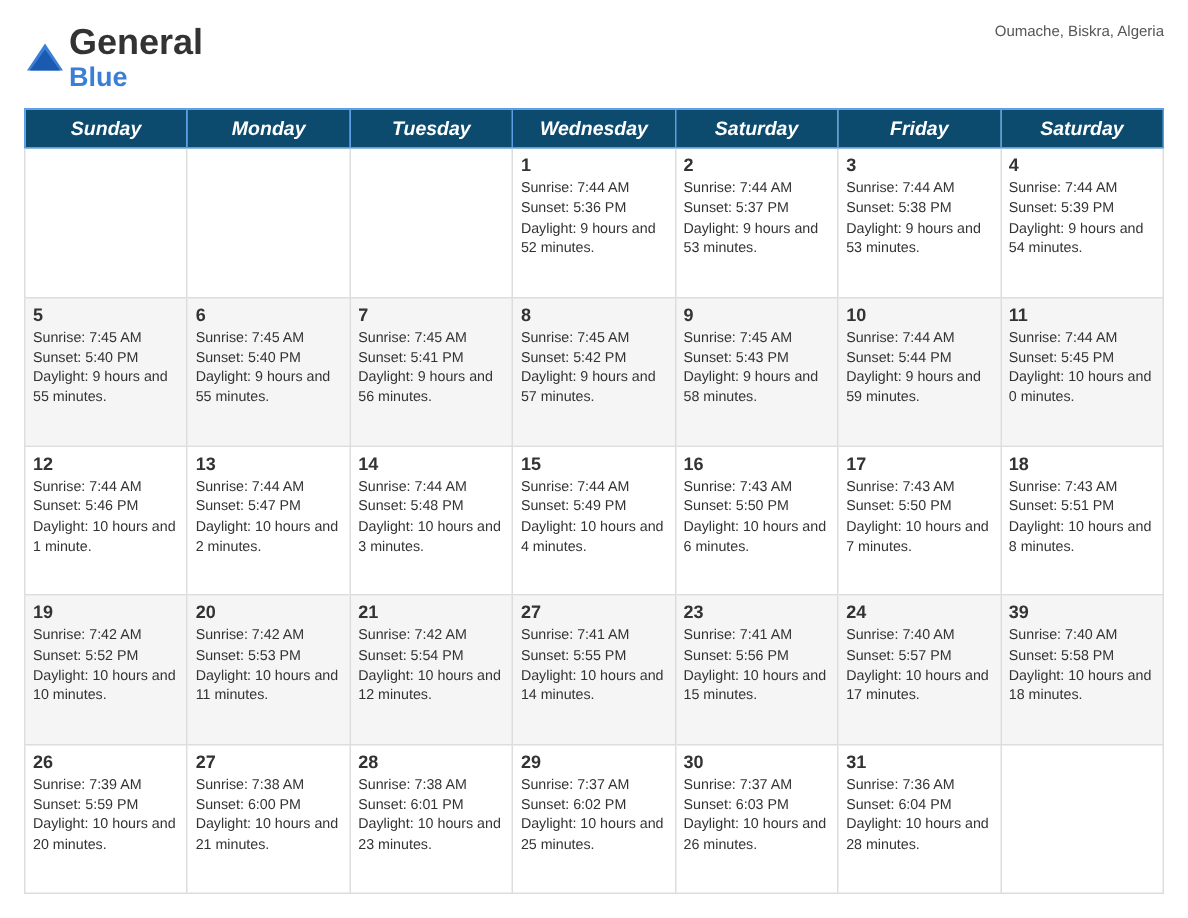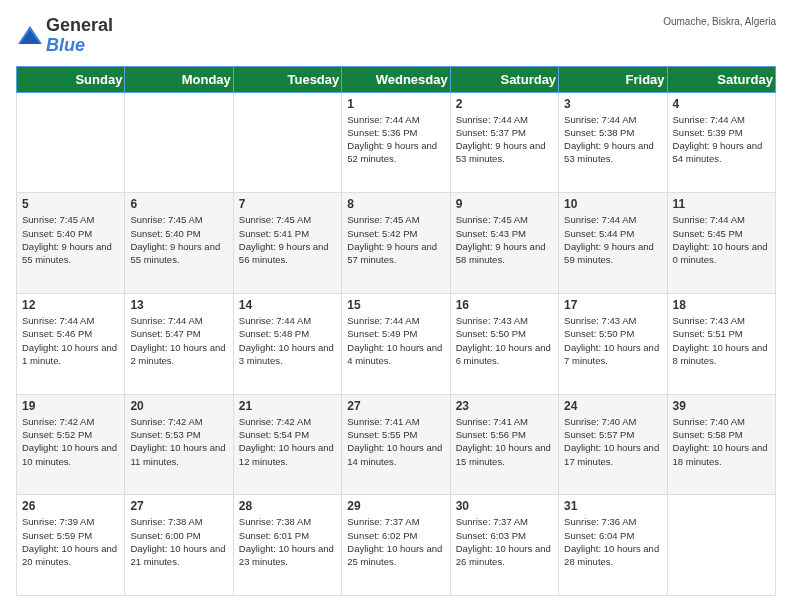--- a/index.html
+++ b/index.html
@@ -26,29 +26,28 @@
     .logo {
       display: flex;
       align-items: center;
     }
     .logo-text {
       display: flex;
       flex-direction: column;
       line-height: 1.1;
     }
     .logo-general {
-      font-size: 18px;
+      font-size: 24px;
       font-weight: bold;
       color: #333;
     }
     .logo-blue {
       font-size: 18px;
       font-weight: bold;
       color: #3a7fd5;
-      font-style: italic;
     }
     .logo-icon {
       width: 28px;
       height: 28px;
       margin-right: 2px;
     }
     .title-section {
       text-align: right;
     }
     .month-title {
@@ -62,27 +61,28 @@
       color: #555;
     }
     .calendar {
       flex: 1;
       border: 1px solid #ccc;
       border-collapse: collapse;
       width: 100%;
       table-layout: fixed;
     }
     .calendar th {
-      background-color: #15803d;
+      background-color: #0c4a6e;
       color: #fff;
-      text-align: right;
+      text-align: center;
       padding: 5px 2px;
       font-size: 13px;
       font-weight: bold;
       border: 1px solid #5a9fe5;
+      font-style: italic;
     }
     .calendar td {
       vertical-align: top;
       padding: 4px 5px;
       font-size: 10px;
       color: #333;
       border: 1px solid #ddd;
       height: 80px;
       background: #fff;
     }

